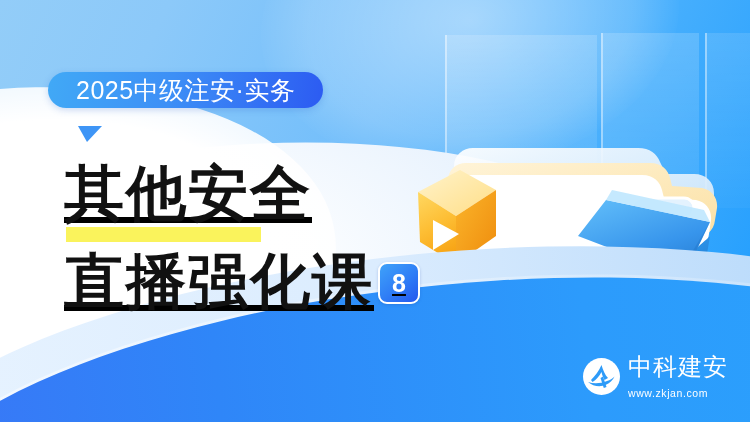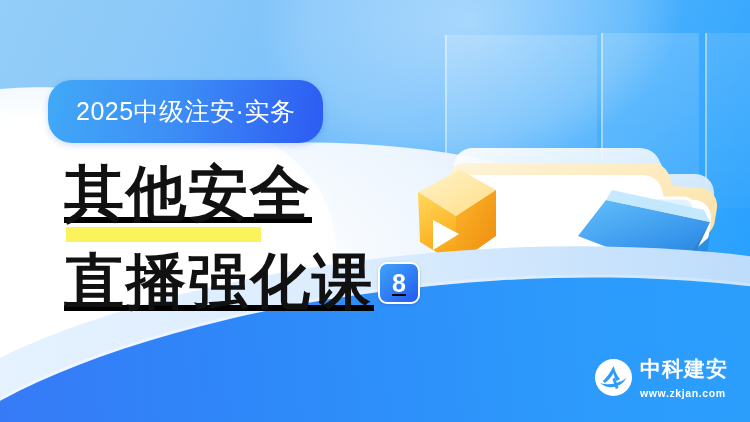--- a/index.html
+++ b/index.html
@@ -89,22 +89,22 @@
   .illustration {
     position: absolute;
     left: 410px; top: 110px;
     width: 340px; height: 230px;
   }
   .illustration svg { display: block; }
 
   
   .tag {
     position: absolute;
-    left: 48px; top: 80px;
-    height: 63px;
+    left: 48px; top: 72px;
+    height: 36px;
     padding: 0 28px;
     display: flex;
     align-items: center;
     border-radius: 24px;
     background: linear-gradient(100deg, #41A9F6 0%, #3D8FF6 45%, #2C5BF2 100%);
     box-shadow: 0 2px 7px rgba(35,90,200,0.22);
     z-index: 6;
   }
   .tag-text {
     color: #ffffff;
@@ -188,32 +188,32 @@
     border-radius: 50%;
     background: #ffffff;
     display: flex;
     align-items: center;
     justify-content: center;
     flex: none;
   }
   .logo-text { display: flex; flex-direction: column; line-height: 1; }
   .logo-cn {
     color: #ffffff;
-    font-weight: 700;
-    font-size: 21px;
+    font-weight: 400;
+    font-size: 24px;
     letter-spacing: 1px;
     white-space: nowrap;
   }
   .logo-url {
     color: #ffffff;
     font-size: 10.5px;
     letter-spacing: 0.6px;
     margin-top: 9px;
     white-space: nowrap;
-    font-weight: 700;
+    font-weight: 400;
   }
 </style>
 </head>
 <body>
 
 <div class="banner">
 
   <div class="bg-sky-glow"></div>
   <div class="panel panel-a"></div>
   <div class="panel panel-b"></div>

